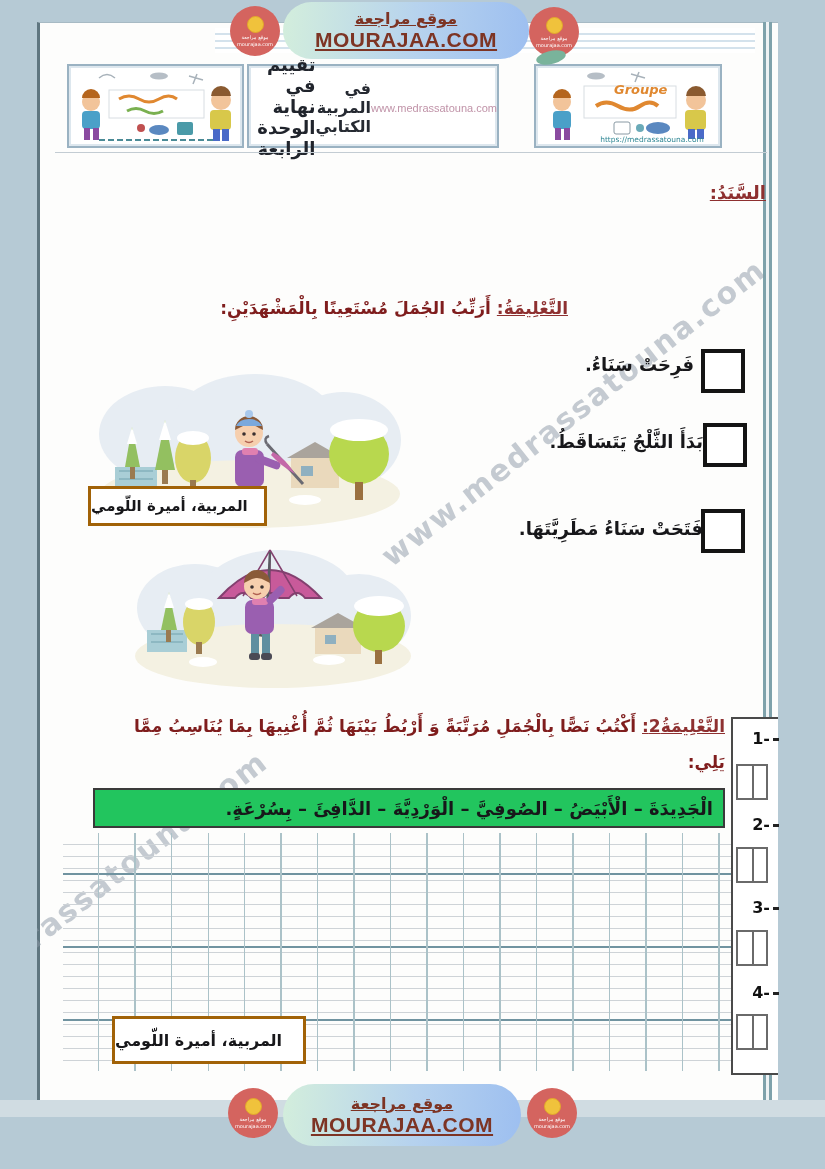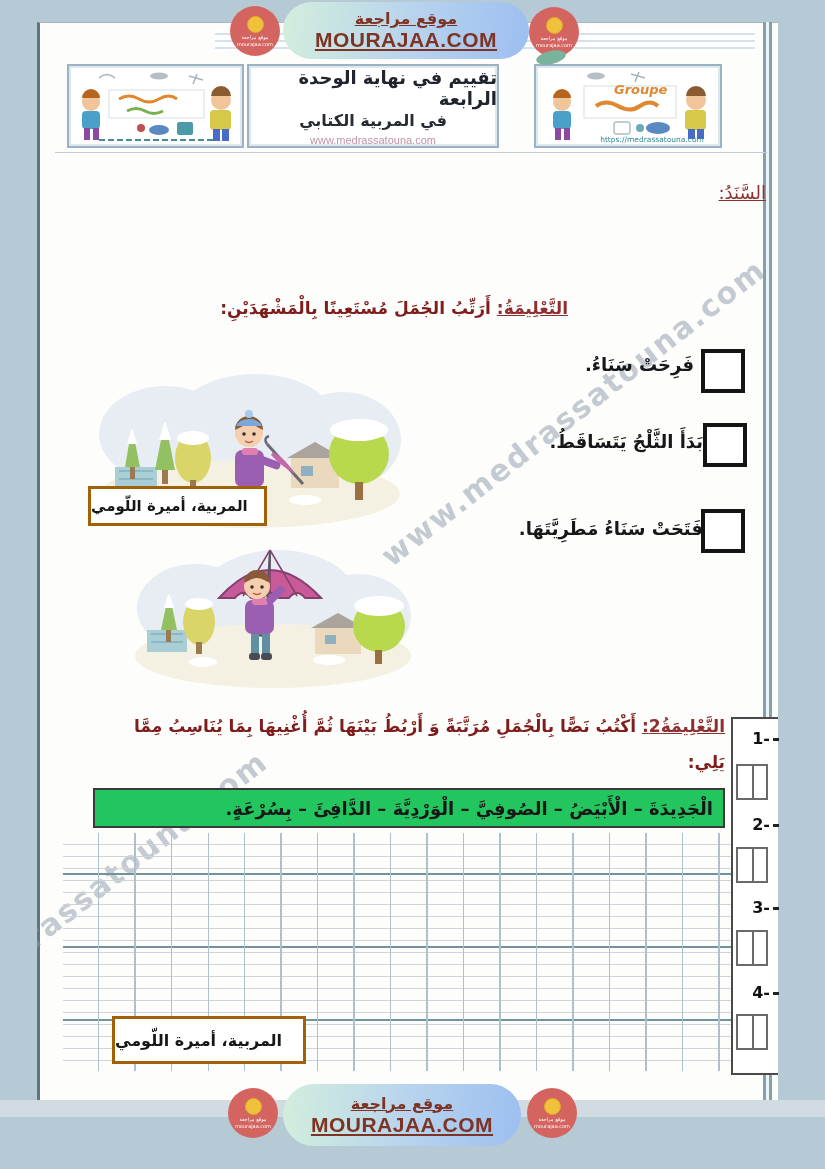--- a/index.html
+++ b/index.html
@@ -37,30 +37,30 @@
         display:flex;flex-direction:column;align-items:center;justify-content:center;gap:1px;}
   .badge .dot{width:15px;height:15px;border-radius:50%;background:#f0c23c;border:1px solid #e2a82a;}
   .badge .bl{font-size:5px;color:#fff;line-height:1.2;white-space:nowrap;}
   .b-tl{left:230px;top:6px;} .b-tr{left:529px;top:7px;}
   .b-bl{left:228px;top:1088px;} .b-br{left:527px;top:1088px;}
 
   
   .hbox{position:absolute;top:64px;height:84px;background:#fff;border:2px solid #9ab2c2;
         box-shadow:inset 0 0 0 2px #dde7ee;box-sizing:border-box;}
   .hbox-left{left:67px;width:177px;}
-  .hbox-center{left:247px;width:252px;display:flex;flex-direction:column;align-items:center;justify-content:center;}
+  .hbox-center{left:247px;width:252px;display:flex;flex-direction:row;align-items:center;justify-content:center;}
   .hbox-right{left:534px;width:188px;}
   .hc-t1{font-size:18px;font-weight:bold;color:#20242c;direction:rtl;}
   .hc-t2{font-size:16px;font-weight:bold;color:#262a32;direction:rtl;margin-top:2px;}
   .hc-url{font-size:11px;color:#c093a8;margin-top:4px;font-family:"Liberation Sans",sans-serif;}
   .groupe-label{position:absolute;left:78px;top:16px;color:#e08830;font-size:13px;font-weight:bold;font-style:italic;}
   .rlogo-url{position:absolute;left:0;bottom:2px;width:100%;text-align:center;font-size:7.5px;color:#2f8794;margin-left:24px;}
 
   
-  .sanad-label{position:absolute;right:59px;top:182px;font-size:18px;font-weight:normal;color:#8e3030;
+  .sanad-label{position:absolute;right:59px;top:182px;font-size:18px;font-weight:bold;color:#8e3030;
         text-decoration:underline;direction:rtl;}
   .sanad-text{position:absolute;right:60px;top:218px;width:706px;direction:rtl;text-align:right;
         font-size:19px;font-weight:bold;line-height:40px;}
   .instr1{position:absolute;right:257px;top:298px;direction:rtl;font-size:17px;font-weight:bold;}
   .instr-label{color:#8e3030;text-decoration:underline;}
   .instr-rest{color:#7f1d1d;}
 
   .ckbx{position:absolute;width:44px;height:44px;border:4px solid #141414;background:#fff;box-sizing:border-box;}
   .ck1{left:701px;top:349px;} .ck2{left:703px;top:423px;} .ck3{left:701px;top:509px;}
   .order-text{position:absolute;direction:rtl;text-align:right;font-size:18px;font-weight:bold;}

